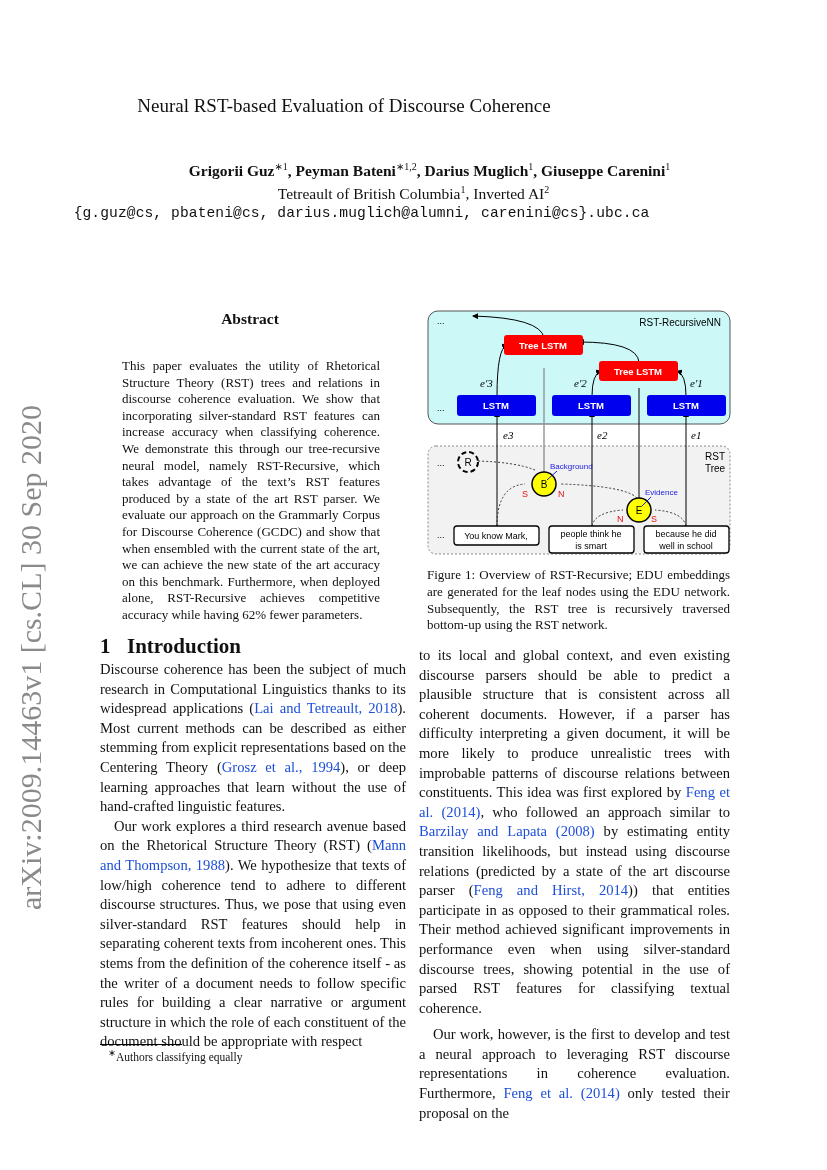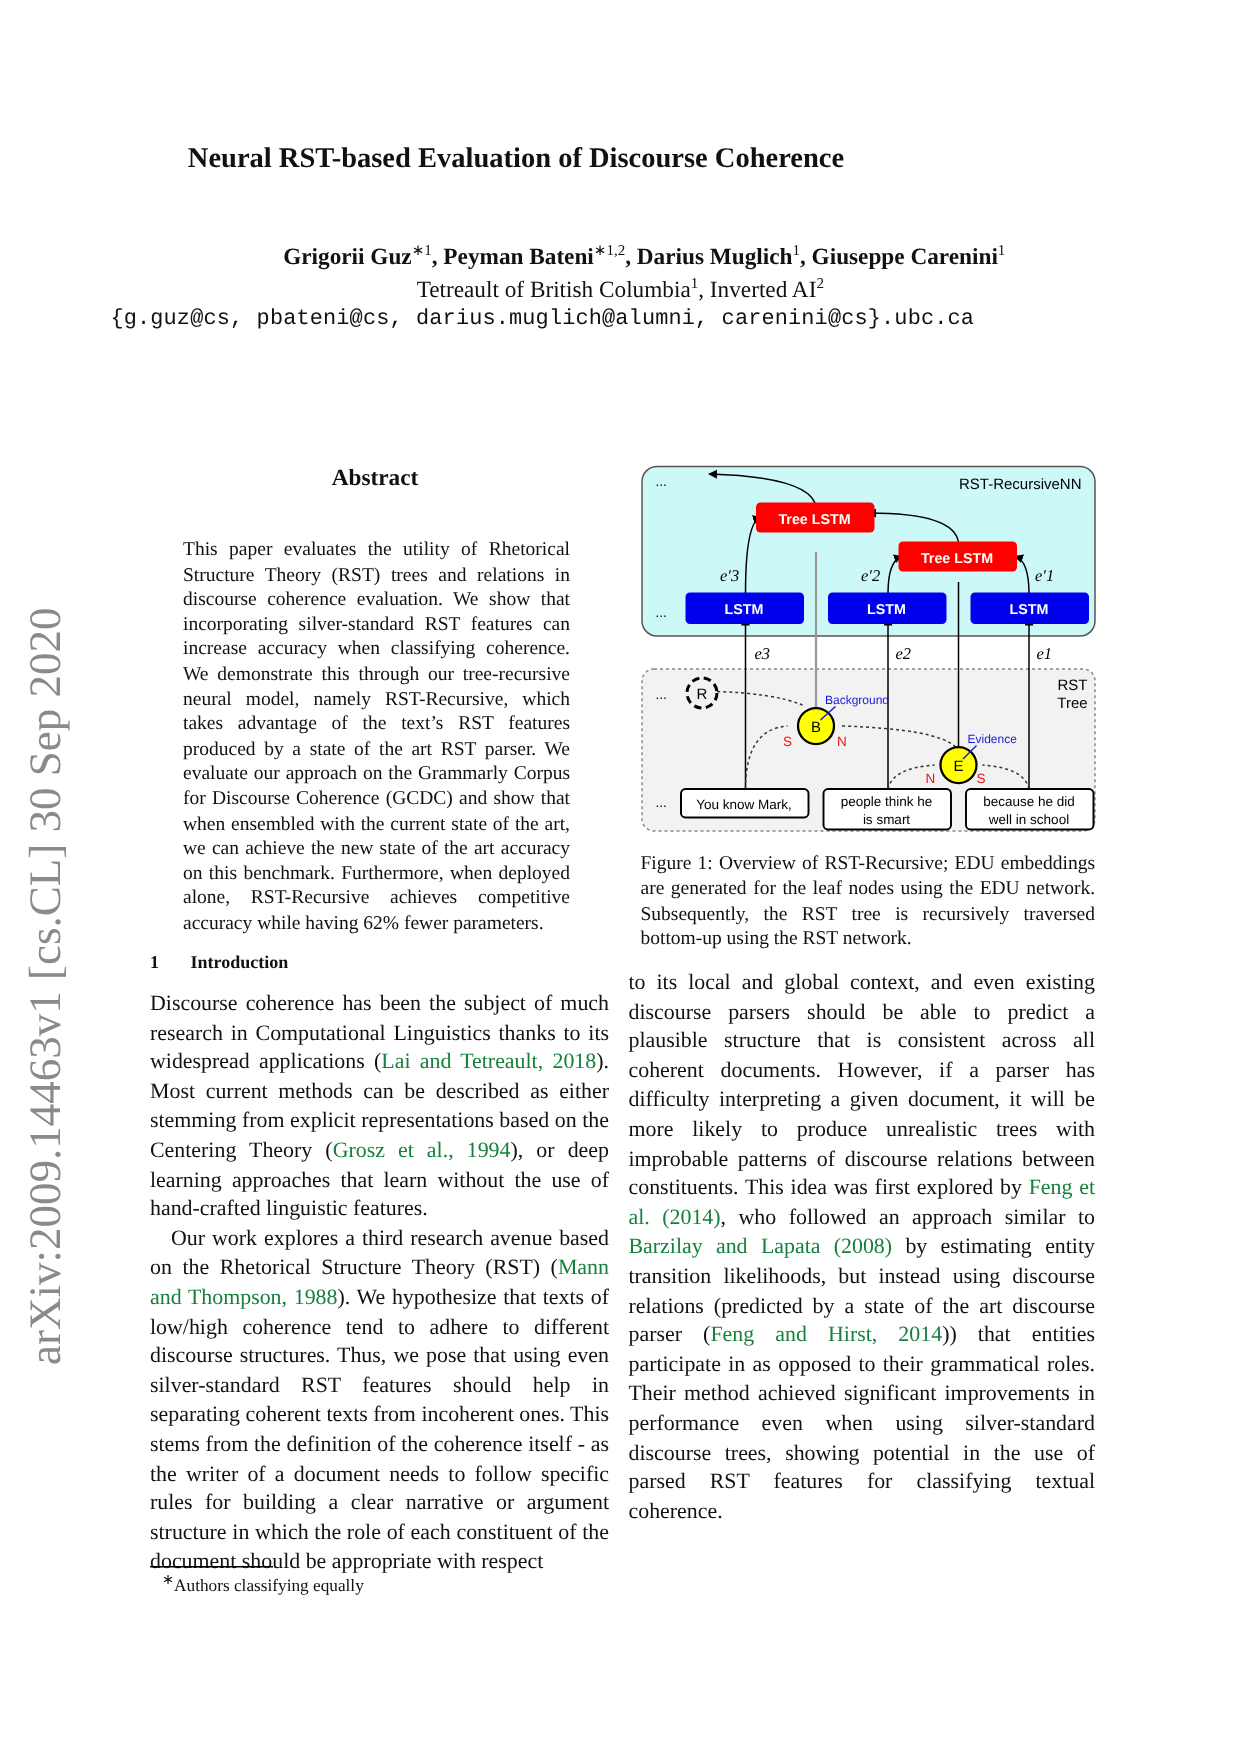--- a/index.html
+++ b/index.html
@@ -1,36 +1,36 @@
 <!DOCTYPE html>
 <html><head>
 <meta charset="utf-8">
 <style>
   html, body { margin: 0; padding: 0; background: #ffffff; }
   body { width: 827px; height: 1170px; position: relative; overflow: hidden;
          font-family: "Liberation Serif", serif; color: #111; }
   .abs { position: absolute; }
-  .title { left: 0; width: 688px; top: 95px; text-align: center; font-weight: bold; font-size: 19px; }
+  .title { left: 0; width: 688px; top: 95px; text-align: center; font-weight: normal; font-size: 19px; }
   .authors { left: 0; width: 827px; top: 161px; text-align: center; font-weight: bold; font-size: 15.5px; padding-left: 16px; }
   .authors sup { font-weight: normal; font-size: 10px; }
   .affil { left: 0; width: 827px; top: 184px; text-align: center; font-size: 15.5px; }
   .affil sup { font-size: 10px; }
   .emails { left: 0; width: 723px; top: 205px; text-align: center; font-family: "Liberation Mono", monospace; font-size: 14.6px; letter-spacing: 0.1px; }
   .arxiv { left: 14px; top: 630px; width: 600px; height: 36px; transform-origin: 0 0; transform: rotate(-90deg) translate(-280px, 0);
            font-family: "Liberation Serif", serif; font-size: 30px; color: #8a8a8a; white-space: nowrap; }
   .abstract-head { left: 100px; width: 300px; top: 310px; text-align: center; font-weight: bold; font-size: 15.5px; }
   .abstract { left: 122px; width: 258px; top: 358px; font-size: 13px; line-height: 16.6px; text-align: justify; }
-  .sec { left: 100px; top: 634px; font-size: 12px; font-weight: bold; }
+  .sec { left: 100px; top: 634px; font-size: 21px; font-weight: bold; }
   .sec .num { display: inline-block; width: 27px; }
   .col { font-size: 14.6px; line-height: 19.6px; text-align: justify; }
   .col p { margin: 0; }
   .col p.ind { text-indent: 14px; }
   .left-col { left: 100px; width: 306px; top: 660px; }
   .right-col { left: 419px; width: 311px; top: 646px; }
-  .cite { color: #15803d; }
+  .cite { color: #1d4ed8; }
   .fn-rule { left: 100px; top: 1044px; width: 82px; height: 1px; background: #000; }
   .footnote { left: 108px; top: 1047px; font-size: 11.5px; }
   .caption { left: 427px; width: 303px; top: 567px; font-size: 13px; line-height: 16.8px; text-align: justify; }
   svg text { font-family: "Liberation Sans", sans-serif; }
 </style>
 </head>
 <body>
 
 <div class="abs arxiv">arXiv:2009.14463v1  [cs.CL]  30 Sep 2020</div>
 
@@ -143,13 +143,14 @@
   <text x="166" y="241" font-size="9" text-anchor="middle">is smart</text>
   <rect x="219" y="218" width="85" height="27" rx="3" fill="#fff" stroke="#000" stroke-width="1.3"></rect>
   <text x="261" y="229" font-size="9" text-anchor="middle">because he did</text>
   <text x="261" y="241" font-size="9" text-anchor="middle">well in school</text>
 </svg>
 
 <div class="abs caption">Figure 1: Overview of RST-Recursive; EDU embeddings are generated for the leaf nodes using the EDU network. Subsequently, the RST tree is recursively traversed bottom-up using the RST network.</div>
 
 <div class="abs col right-col">
   <p><span>to its local and global context, and even existing discourse parsers should be able to predict a plausible structure that is consistent across all coherent documents. However, if a parser has difficulty interpreting a given document, it will be more likely to produce unrealistic trees with improbable patterns of discourse relations between constituents. This idea was first explored by </span><span class="cite">Feng et al. (2014)</span><span>, who followed an approach similar to </span><span class="cite">Barzilay and Lapata (2008)</span><span> by estimating entity transition likelihoods, but instead using discourse relations (predicted by a state of the art discourse parser (</span><span class="cite">Feng and Hirst, 2014</span><span>)) that entities participate in as opposed to their grammatical roles. Their method achieved significant improvements in performance even when using silver-standard discourse trees, showing potential in the use of parsed RST features for classifying textual coherence.</span></p>
+  <p class="ind" style="margin-top:7px"><span>Our work, however, is the first to develop and test a neural approach to leveraging RST discourse representations in coherence evaluation. Furthermore, </span><span class="cite">Feng et al. (2014)</span><span> only tested their proposal on the</span></p>
 </div>
 
 </body></html>

